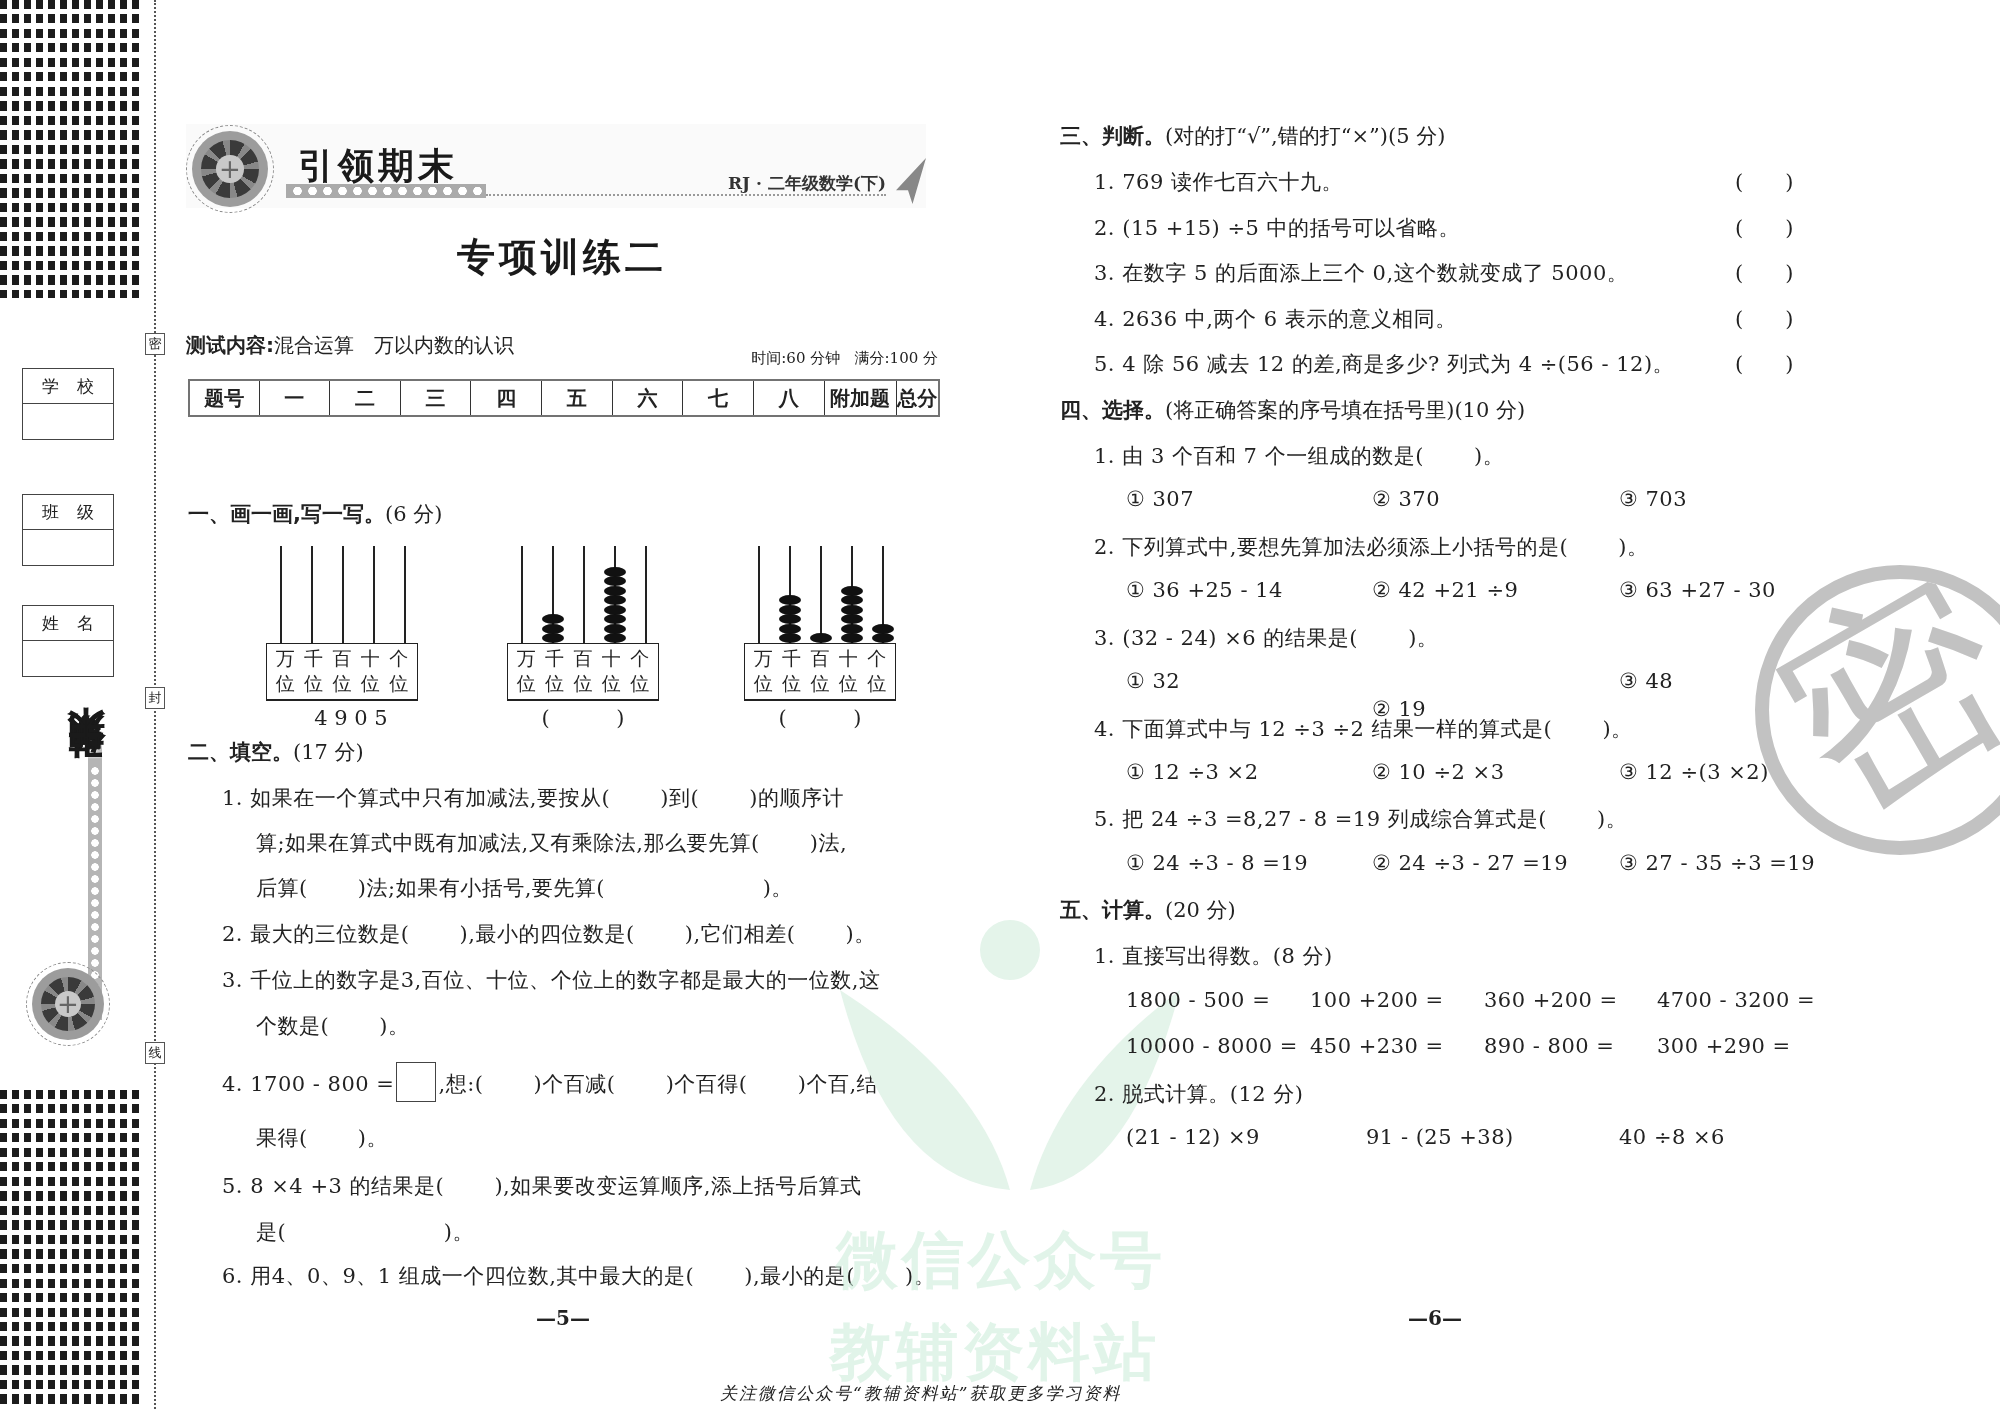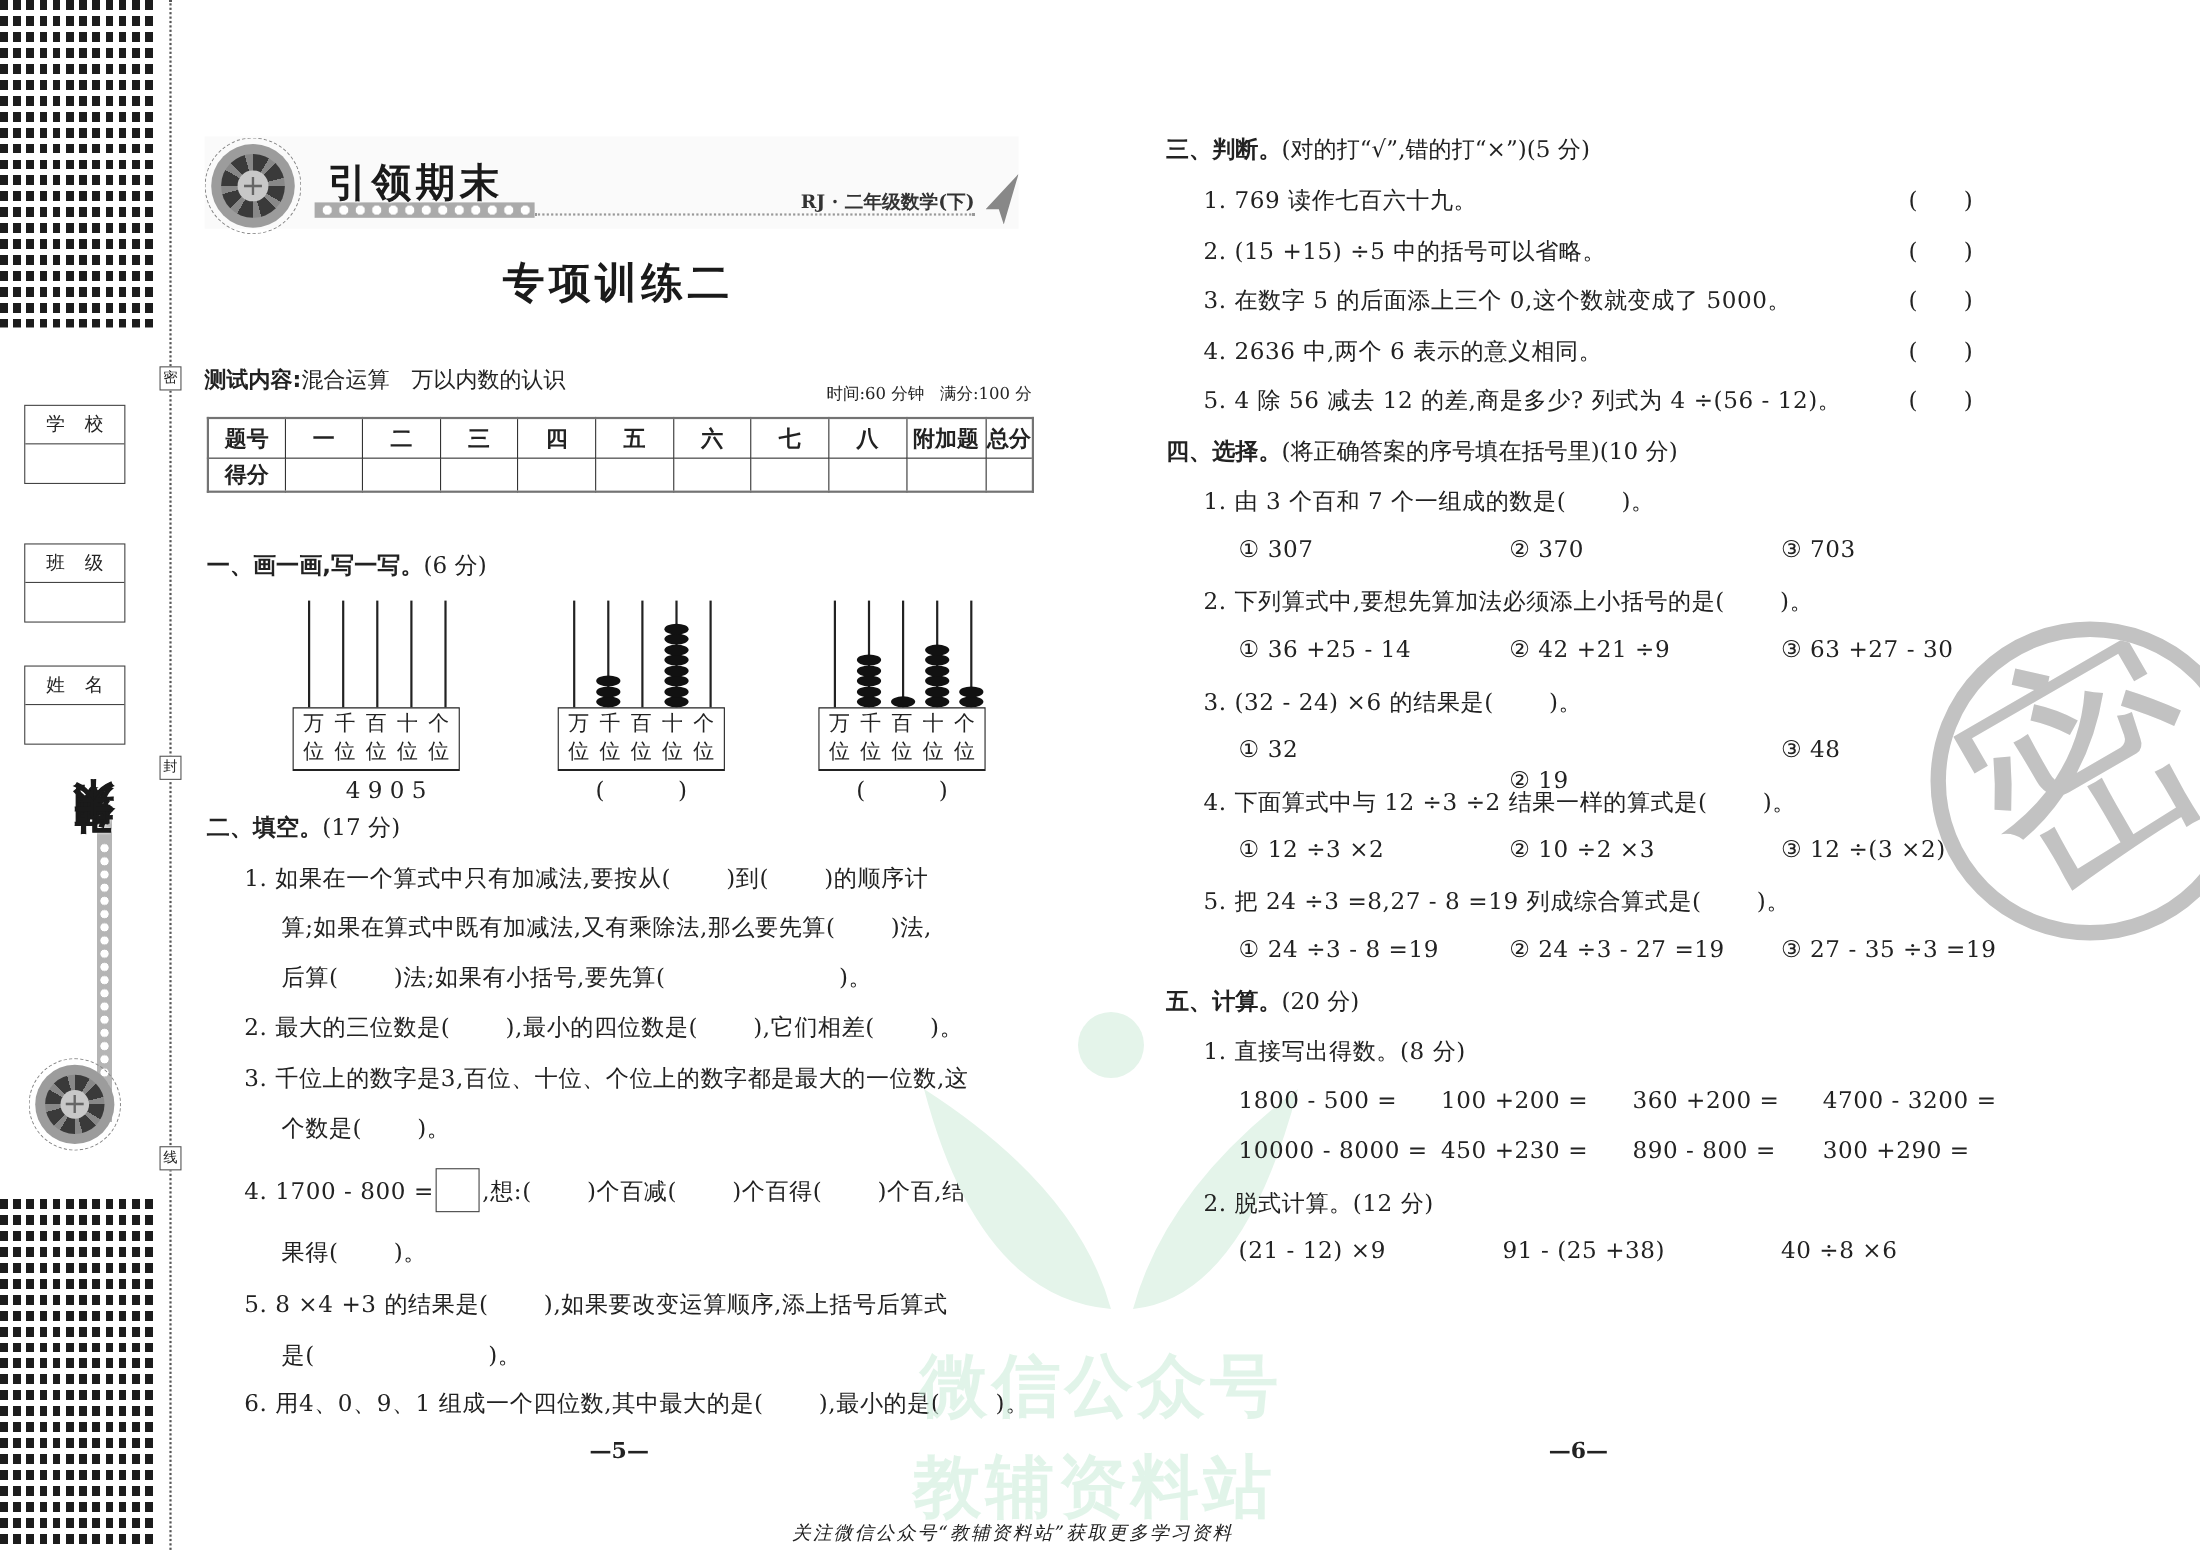--- a/index.html
+++ b/index.html
@@ -166,33 +166,20 @@
     <td>一</td>
     <td>二</td>
     <td>三</td>
     <td>四</td>
     <td>五</td>
     <td>六</td>
     <td>七</td>
     <td>八</td>
     <td style="width:72px">附加题</td>
     <td style="width:43px">总分</td>
-  </tr>
-  <tr>
-    <td>得分</td>
-    <td></td>
-    <td></td>
-    <td></td>
-    <td></td>
-    <td></td>
-    <td></td>
-    <td></td>
-    <td></td>
-    <td></td>
-    <td></td>
   </tr>
 </tbody>
   </table>
 
 <div class="sec" style="left:188px;top:500px">
   <b>一、画一画,写一写。</b><span>(6 分)</span>
 </div>
 
 <div class="abacus" style="left:266px;top:546px">
     <div class="rod" style="left: 14px;"></div>

